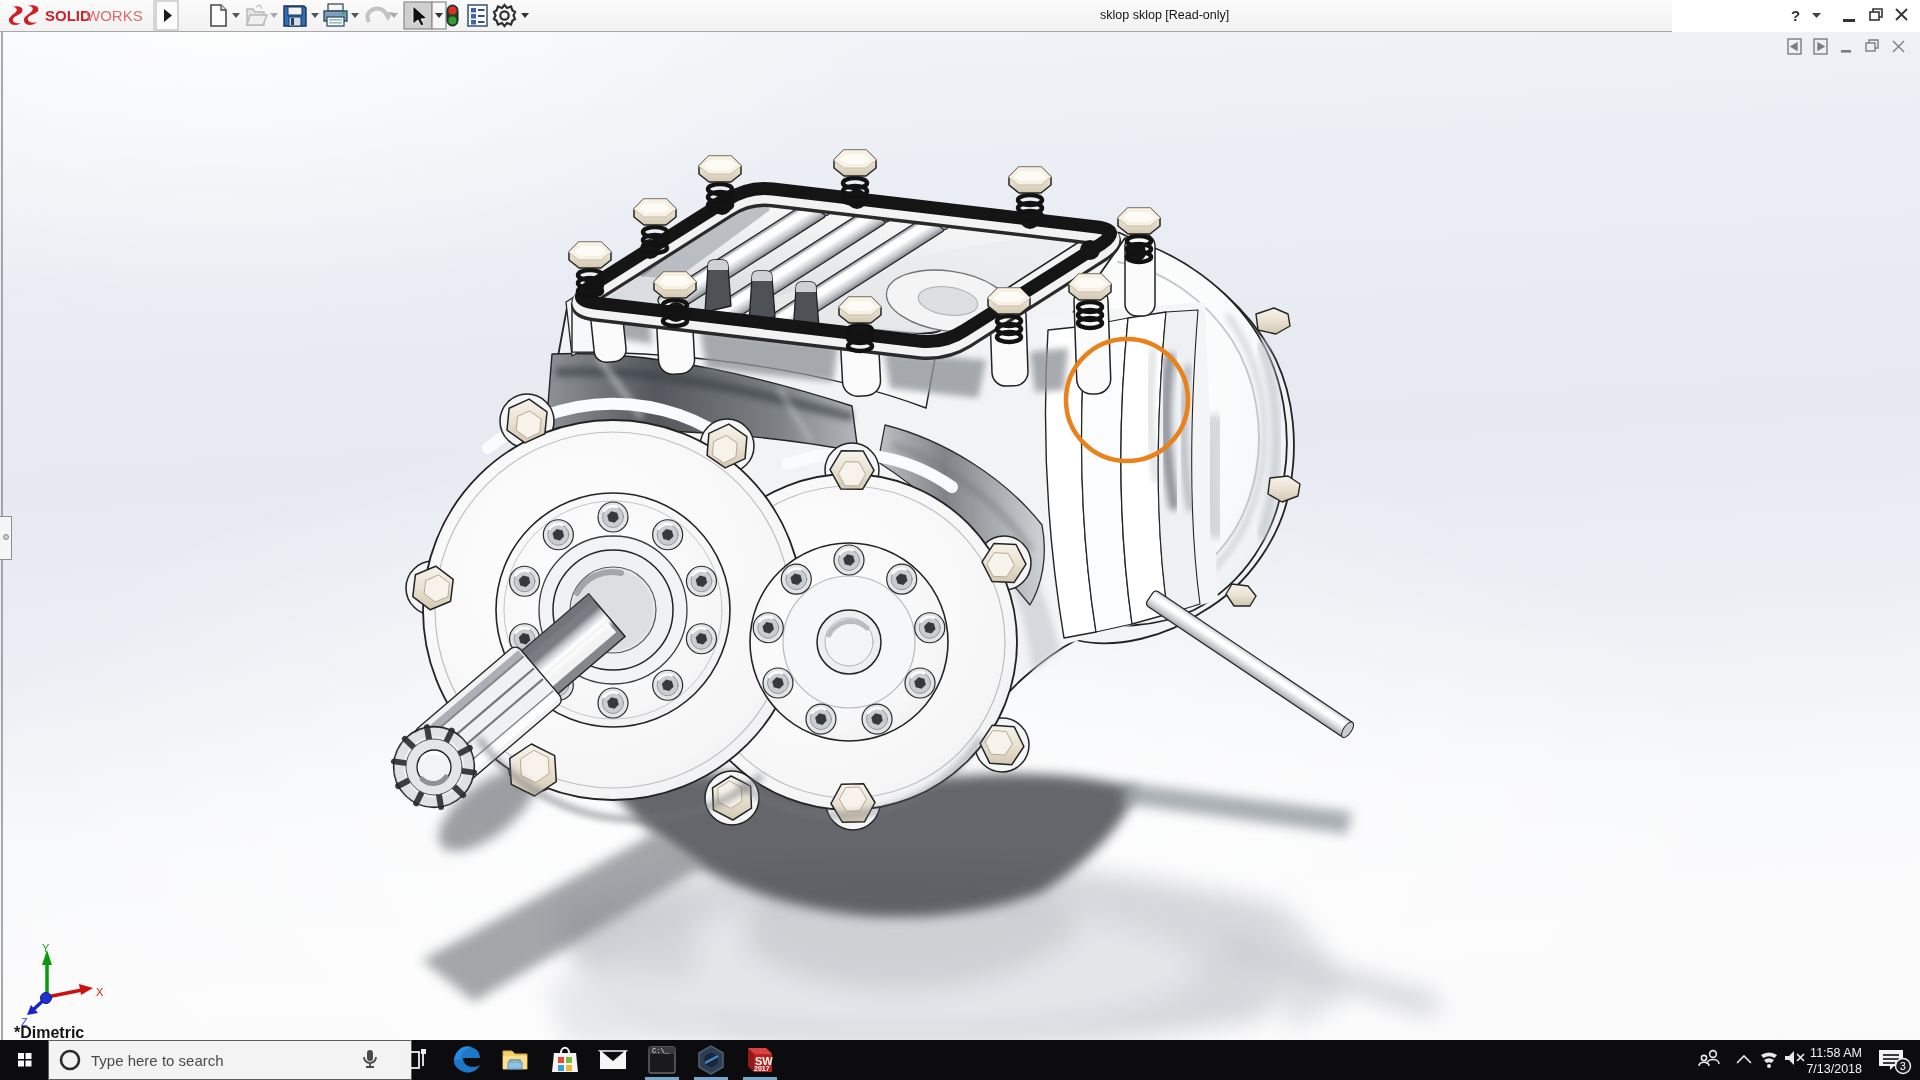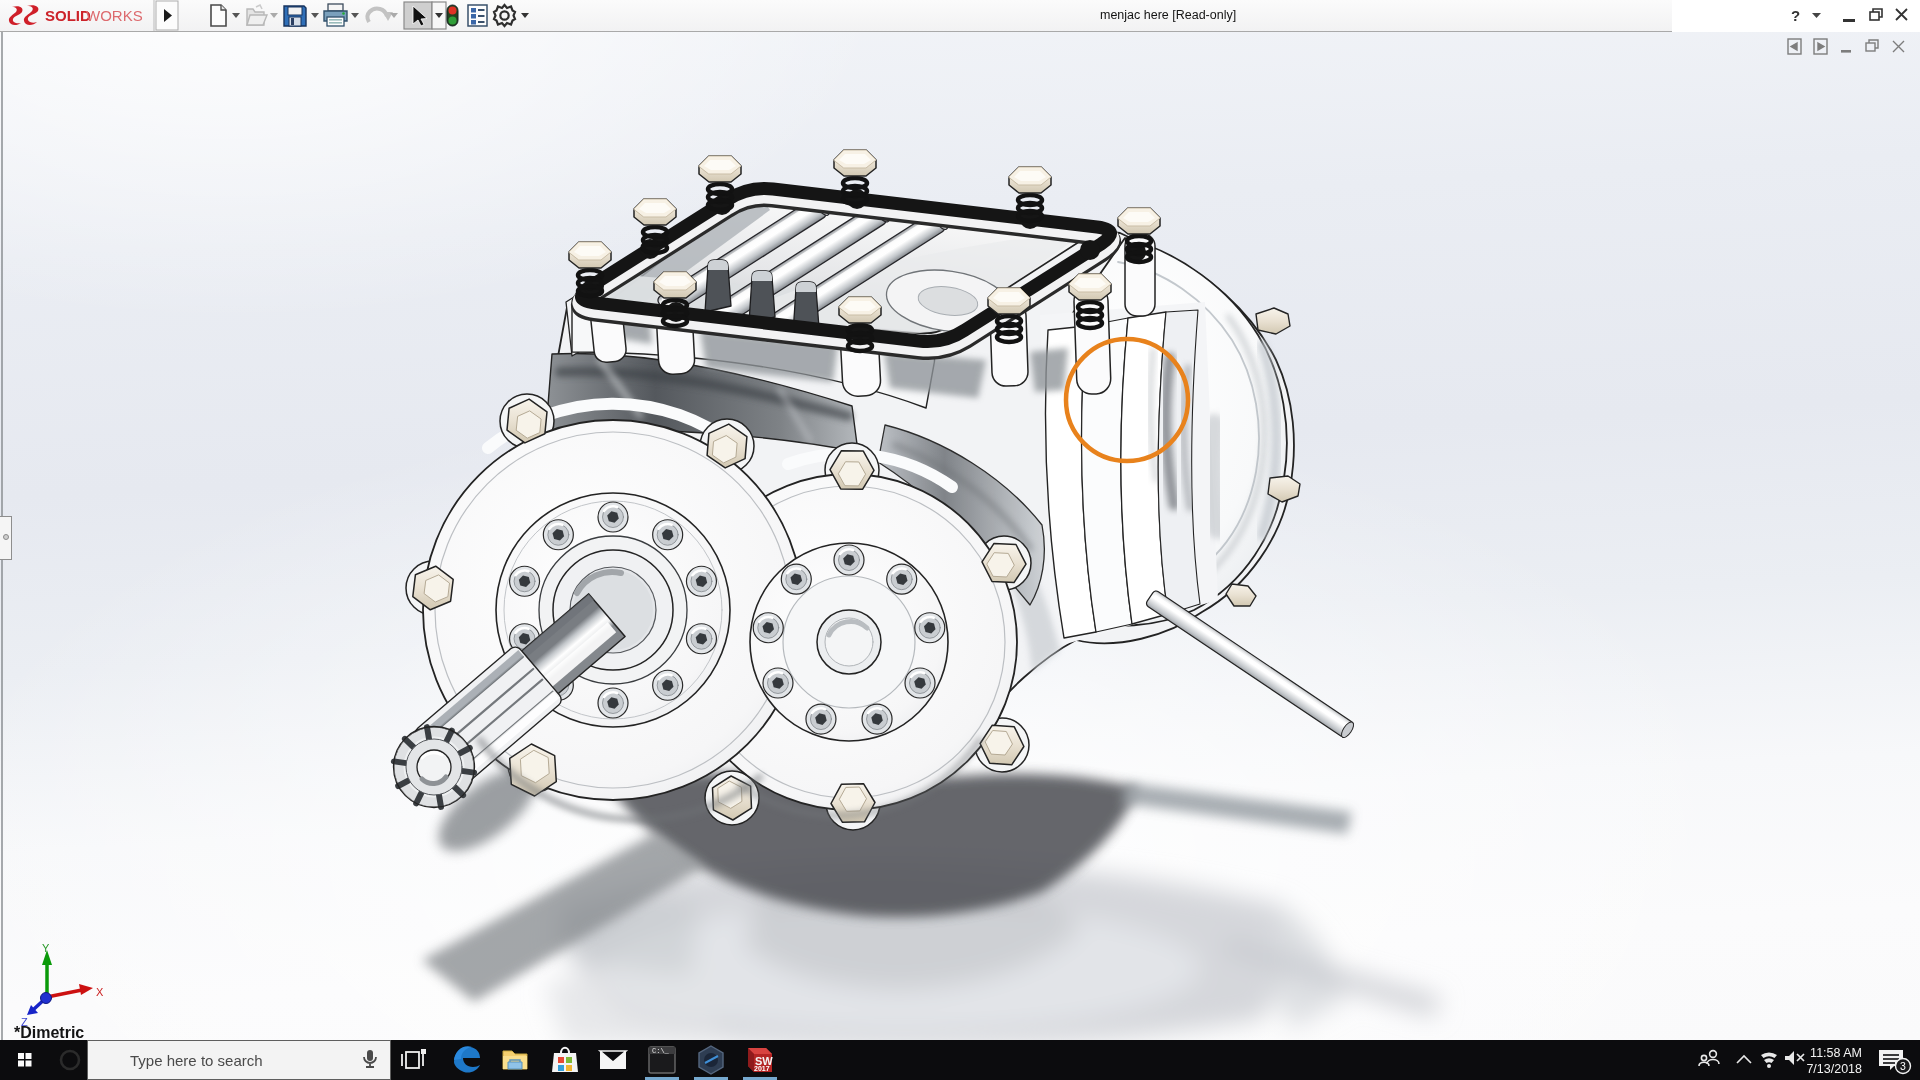--- a/index.html
+++ b/index.html
@@ -7,21 +7,21 @@
 #viewport{position:absolute;left:0;top:32px;width:1920px;height:1008px;z-index:1;
 background:
 radial-gradient(ellipse 950px 500px at 12% -6%, rgba(255,255,255,.96) 0%, rgba(255,255,255,0) 70%),
 radial-gradient(ellipse 1250px 620px at 44% 82%, rgba(255,255,255,.94) 0%, rgba(255,255,255,0) 74%),
 linear-gradient(177deg,#f2f4f8 0%,#eaedf3 20%,#e6e9f0 42%,#ebeef3 58%,#f7f8fa 74%,#fbfbfc 88%,#fafafb 100%);}
 #viewport svg{position:absolute;left:0;top:-32px;}
 #lefttab{position:absolute;left:0;top:484px;width:11px;height:42px;background:#f5f5f5;border:1px solid #8e8e8e;border-left:none;z-index:3;}
 #lefttab .dot{position:absolute;left:2.5px;top:17px;width:6px;height:6px;border-radius:50%;background:#cfcfcf;border:1px solid #8a8a8a;box-sizing:border-box;}
 #dimetric{position:absolute;left:14px;top:992px;font-size:16px;font-weight:bold;color:#141414;z-index:3;letter-spacing:0px;}
 #taskbar{position:absolute;left:0;top:1040px;width:1920px;height:40px;background:#0c0c0e;z-index:30;}
-#searchbox{position:absolute;left:48px;top:0px;width:304px;height:40px;background:#f3f3f3;border:1px solid #5e5e5e;box-sizing:border-box;margin-left:39px;}
+#searchbox{position:absolute;left:48px;top:0px;width:364px;height:40px;background:#f3f3f3;border:1px solid #5e5e5e;box-sizing:border-box;}
 #searchbox span{position:absolute;left:42px;top:11px;font-size:15px;color:#4a4a4a;}
 .wtitle{position:absolute;top:8px;left:1100px;font-size:12.5px;color:#141414;z-index:21;}
 </style>
 </head>
 <body>
 <div id="viewport">
 <svg width="1920" height="1080" viewBox="0 0 1920 1080" xmlns="http://www.w3.org/2000/svg">
 <defs>
 <filter id="b3" x="-30%" y="-30%" width="160%" height="160%">
           <feGaussianBlur stdDeviation="3"></feGaussianBlur>
@@ -623,21 +623,21 @@
 <rect x="8" y="3" width="13" height="15"></rect>
       <polygon points="17,7 11,10.5 17,14" fill="#7d7d7d"></polygon>
 <rect x="34" y="3" width="13" height="15"></rect>
       <polygon points="38,7 44,10.5 38,14" fill="#7d7d7d"></polygon>
 <rect x="61" y="14" width="10" height="2.6" fill="#7d7d7d" stroke="none"></rect>
 <rect x="86" y="7" width="9" height="8"></rect>
       <path d="M89,7 L89,4 L98,4 L98,12 L95,12"></path>
 <path d="M113,5 L124,16 M124,5 L113,16"></path>
 </g>
 </svg>
-<div class="wtitle">menjac here [Read-only]</div>
+<div class="wtitle">sklop sklop [Read-only]</div>
 <div id="taskbar">
 <div id="searchbox">
       <span>Type here to search</span>
     </div>
 <svg width="1920" height="40" viewBox="0 0 1920 40" style="position:absolute;left:0;top:0" xmlns="http://www.w3.org/2000/svg">
 
 <g fill="#fcfcfc">
         <rect x="18" y="13" width="6" height="6"></rect>
         <rect x="25.5" y="13" width="6" height="6"></rect>
         <rect x="18" y="20.5" width="6" height="6"></rect>

